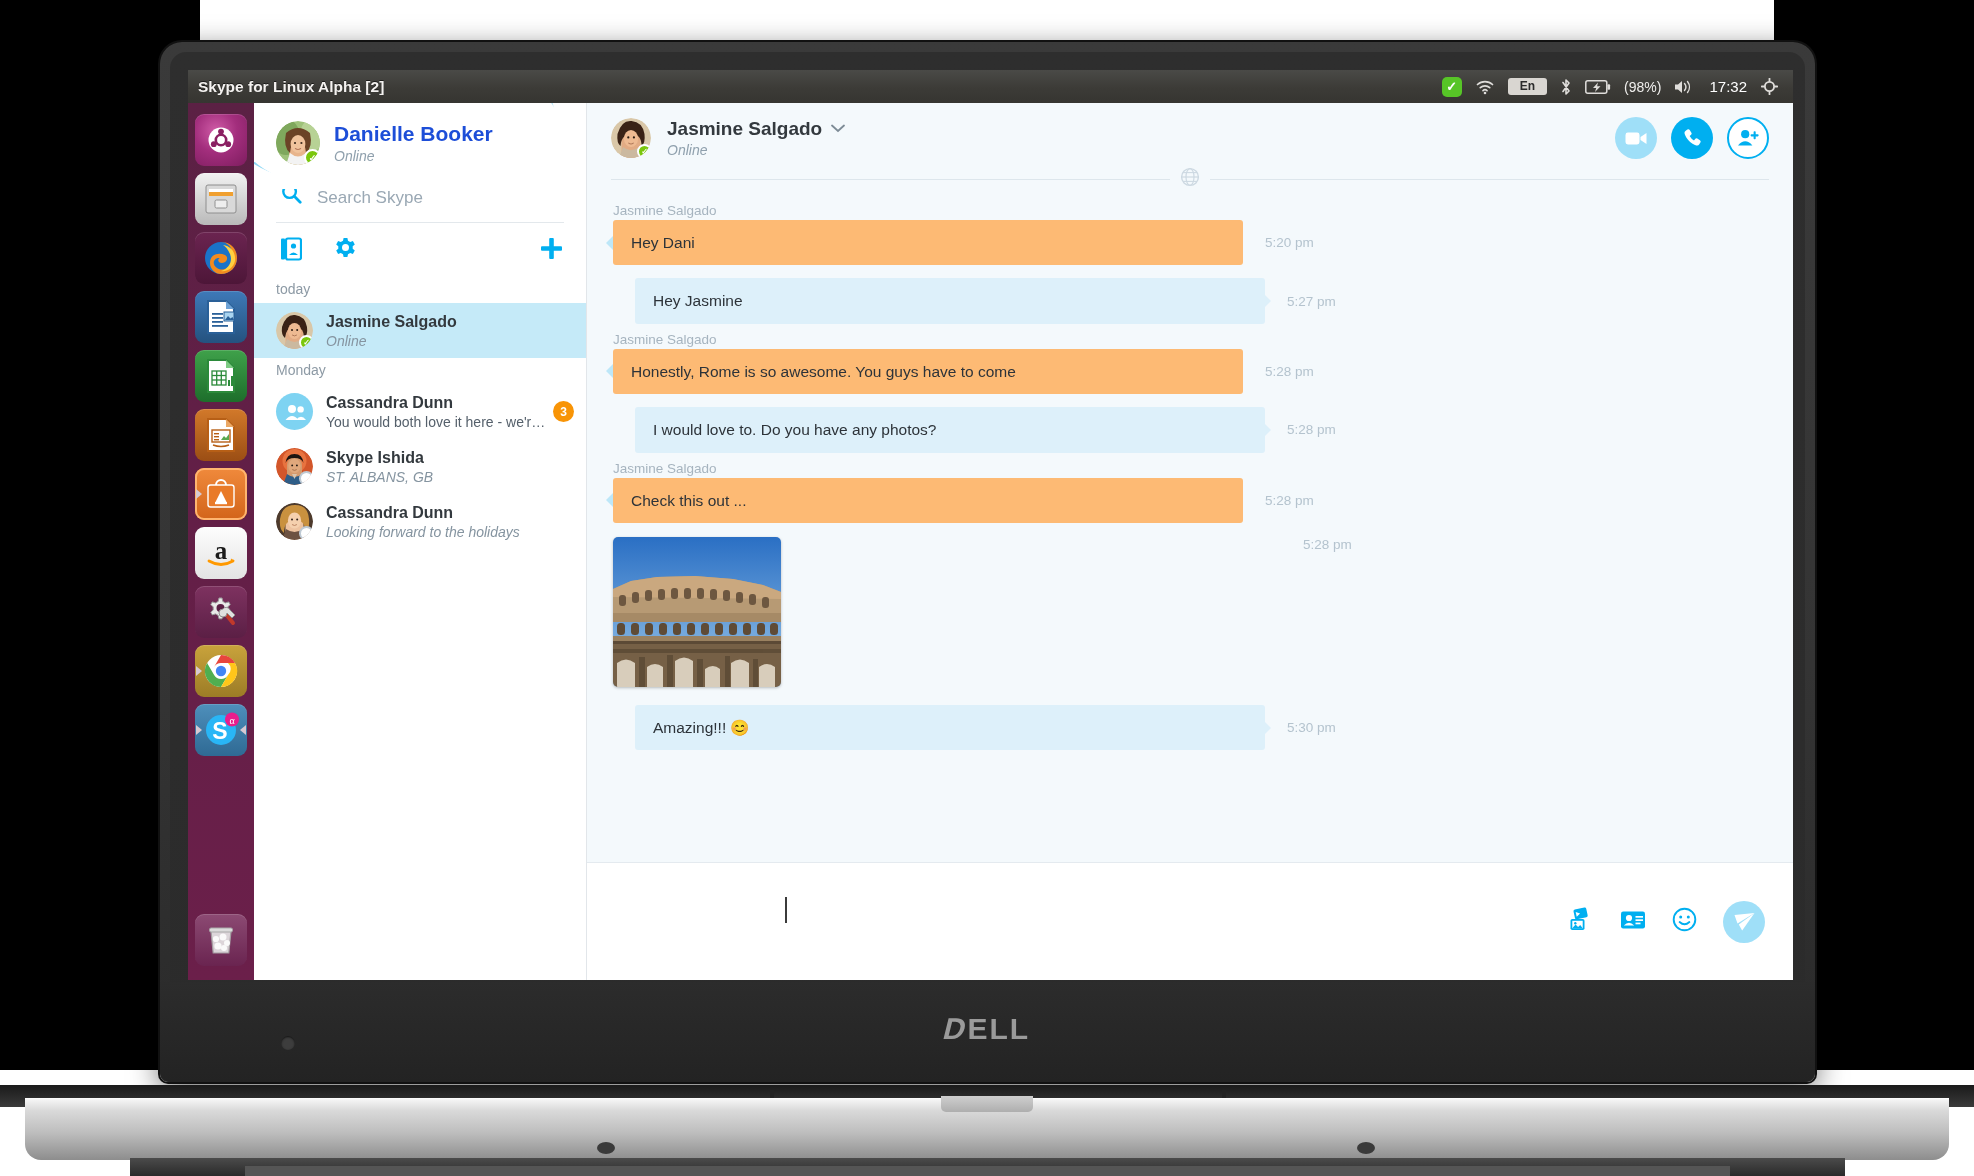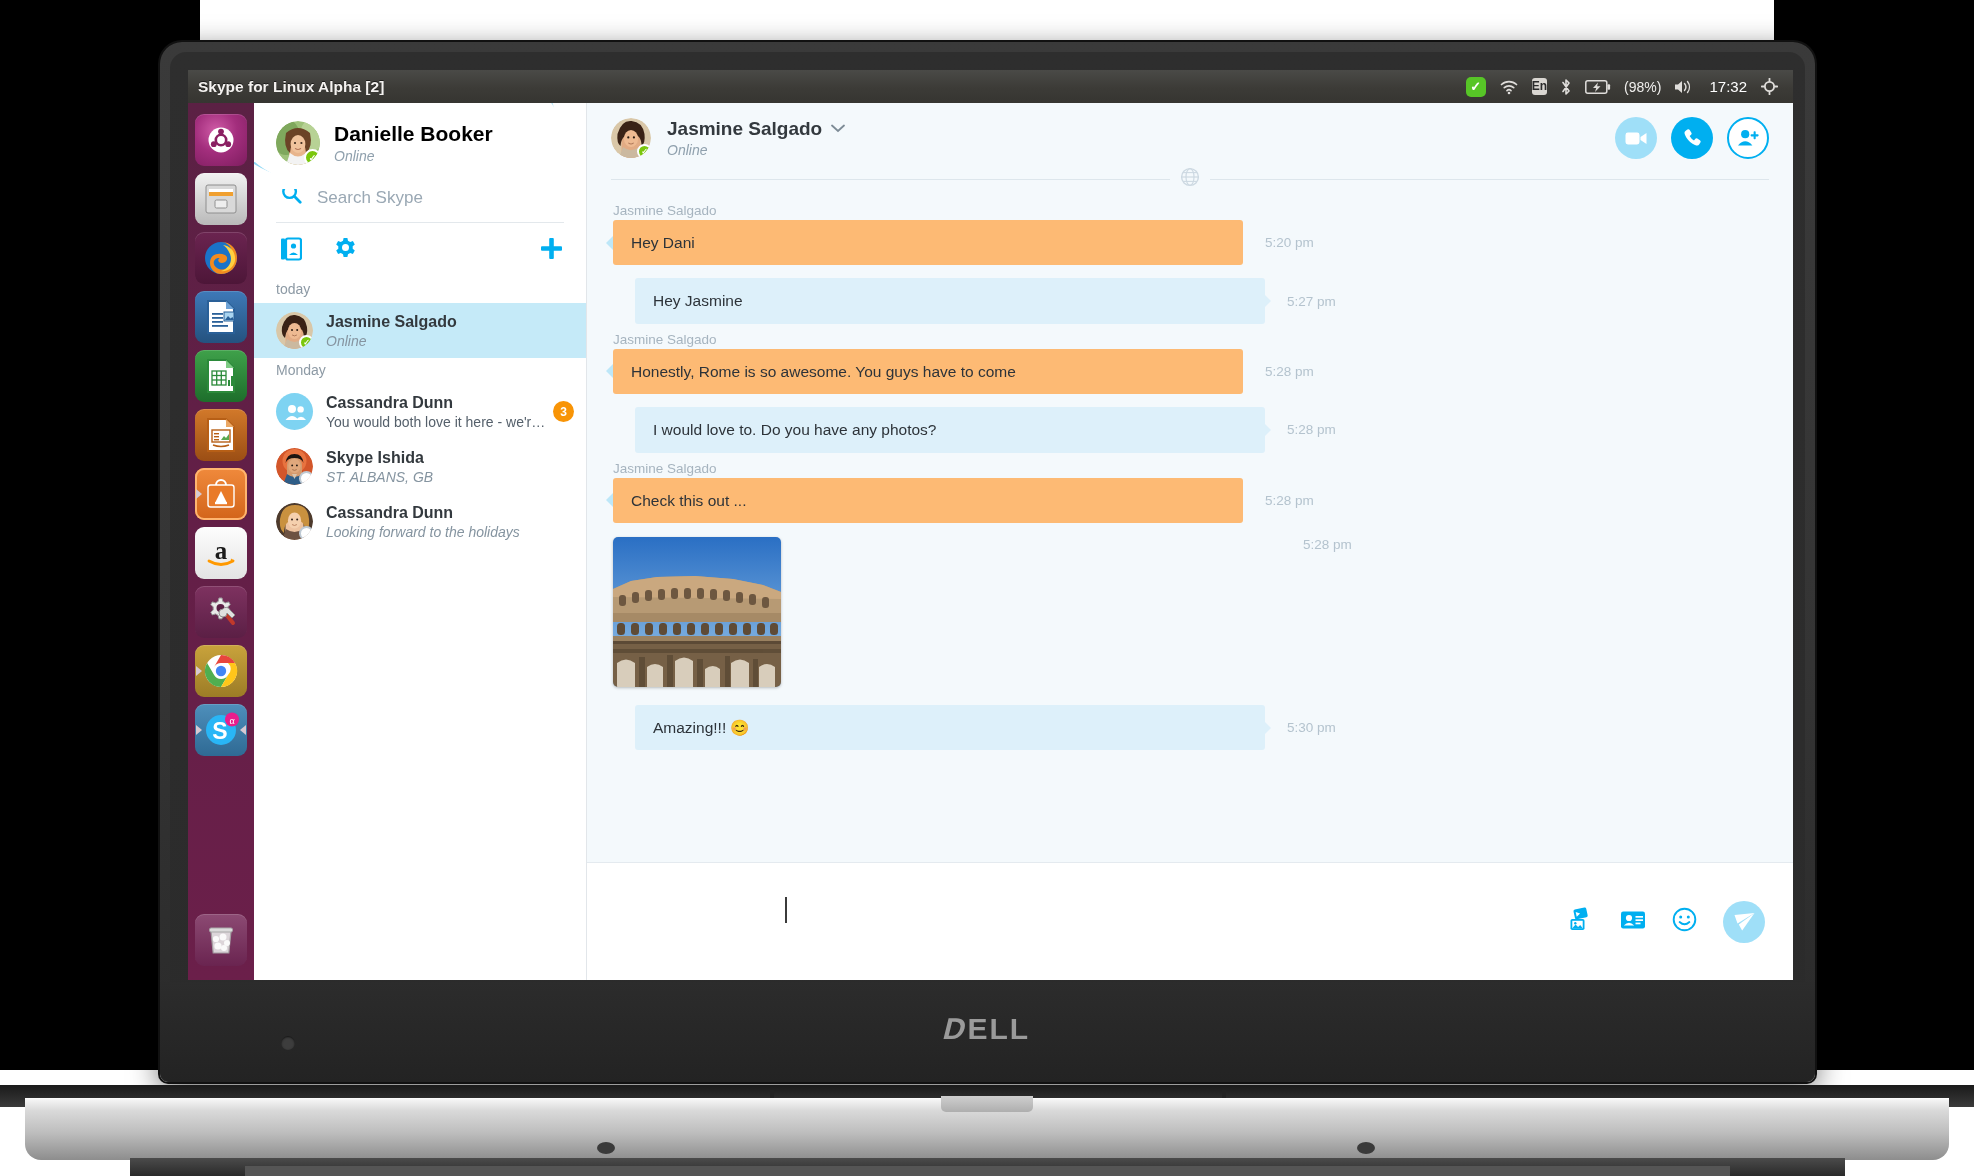--- a/index.html
+++ b/index.html
@@ -85,21 +85,21 @@
   }
   .panel-title { margin-left:4px; text-shadow:0 -1px 0 rgba(0,0,0,.6); }
   .panel-right { margin-left:auto; display:flex; align-items:center; gap:13px; padding-right:6px; }
   .ind-check {
     width:20px; height:20px; border-radius:5px; background:#57c527;
     display:flex; align-items:center; justify-content:center;
     color:#fff; font-size:13px; font-weight:bold;
   }
   .ind-en {
     background:#d9d6d1; color:#2b2b2b; font-size:12px; font-weight:bold;
-    padding:1px 0; border-radius:3px; line-height:1.2;
+    padding:1px 12px; border-radius:3px; line-height:1.2;
   }
   .ind-text { font-size:14px; font-weight:normal; color:#efeeec; }
   .ind-clock { font-size:15px; font-weight:normal; color:#fff; }
   .ind-ico { opacity:.95; display:flex; align-items:center; }
 
   
   .launcher {
     position:absolute; left:0; top:33px; width:66px; bottom:0;
     background:linear-gradient(180deg,#5b2144 0%,#611f46 35%,#6b1f4a 100%);
     padding-top:6px;
@@ -139,21 +139,21 @@
 
   .me-row { position:relative; display:flex; align-items:center; padding:18px 0 10px 22px; z-index:2; }
   .avatar { position:relative; border-radius:50%; overflow:hidden; flex:none; }
   .av-img { width:100%; height:100%; display:block; }
   .presence {
     position:absolute; right:-1px; bottom:-1px; width:17px; height:17px; border-radius:50%;
     background:#7ac70c; border:2px solid #fff; display:flex; align-items:center; justify-content:center;
     color:#fff; font-size:9px; font-weight:bold;
   }
   .presence.offline { background:#fff; border:2px solid #bfcad4; }
-  .me-name { font-size:21px; color:#000000; font-weight:bold; margin-left:14px; }
+  .me-name { font-size:21px; color:#1d4ed8; font-weight:bold; margin-left:14px; }
   .me-status { font-size:14px; color:#8fa0ad; font-style:italic; margin:2px 0 0 14px; }
 
   .search-row { display:flex; align-items:flex-end; padding:8px 22px 14px 27px; }
   .search-input {
     border:none; outline:none; font-size:17px; color:#4a5560; margin-left:15px;
     font-family:"Liberation Sans", sans-serif; background:transparent; width:230px;
   }
   .search-input::placeholder { color:#9aa8b4; }
   .divider { height:1px; background:#e3e8ec; margin:0 22px; }
 

